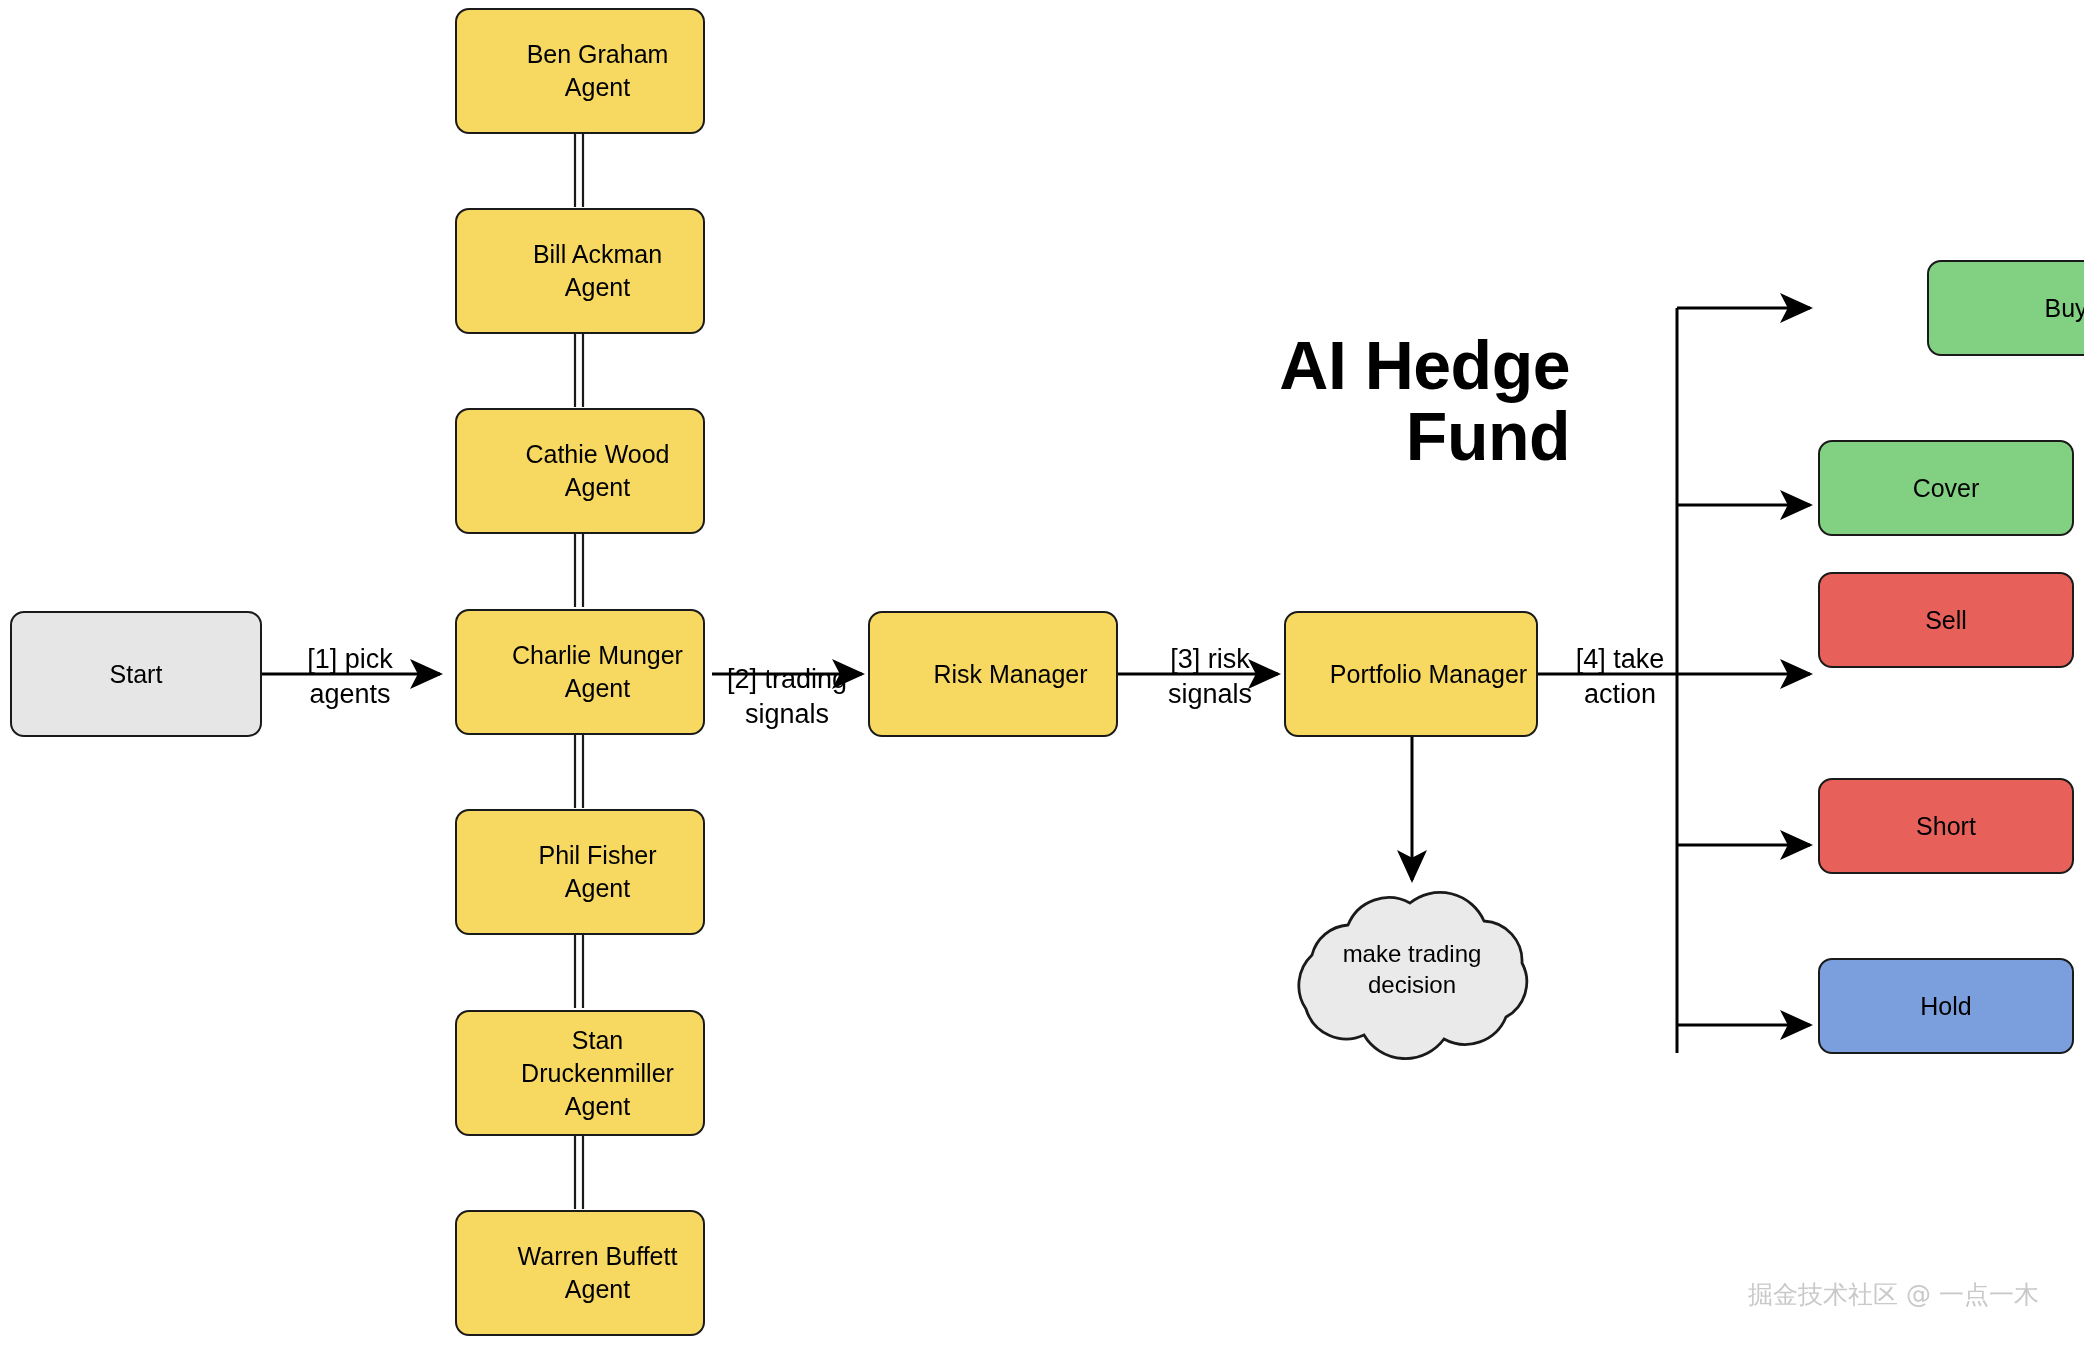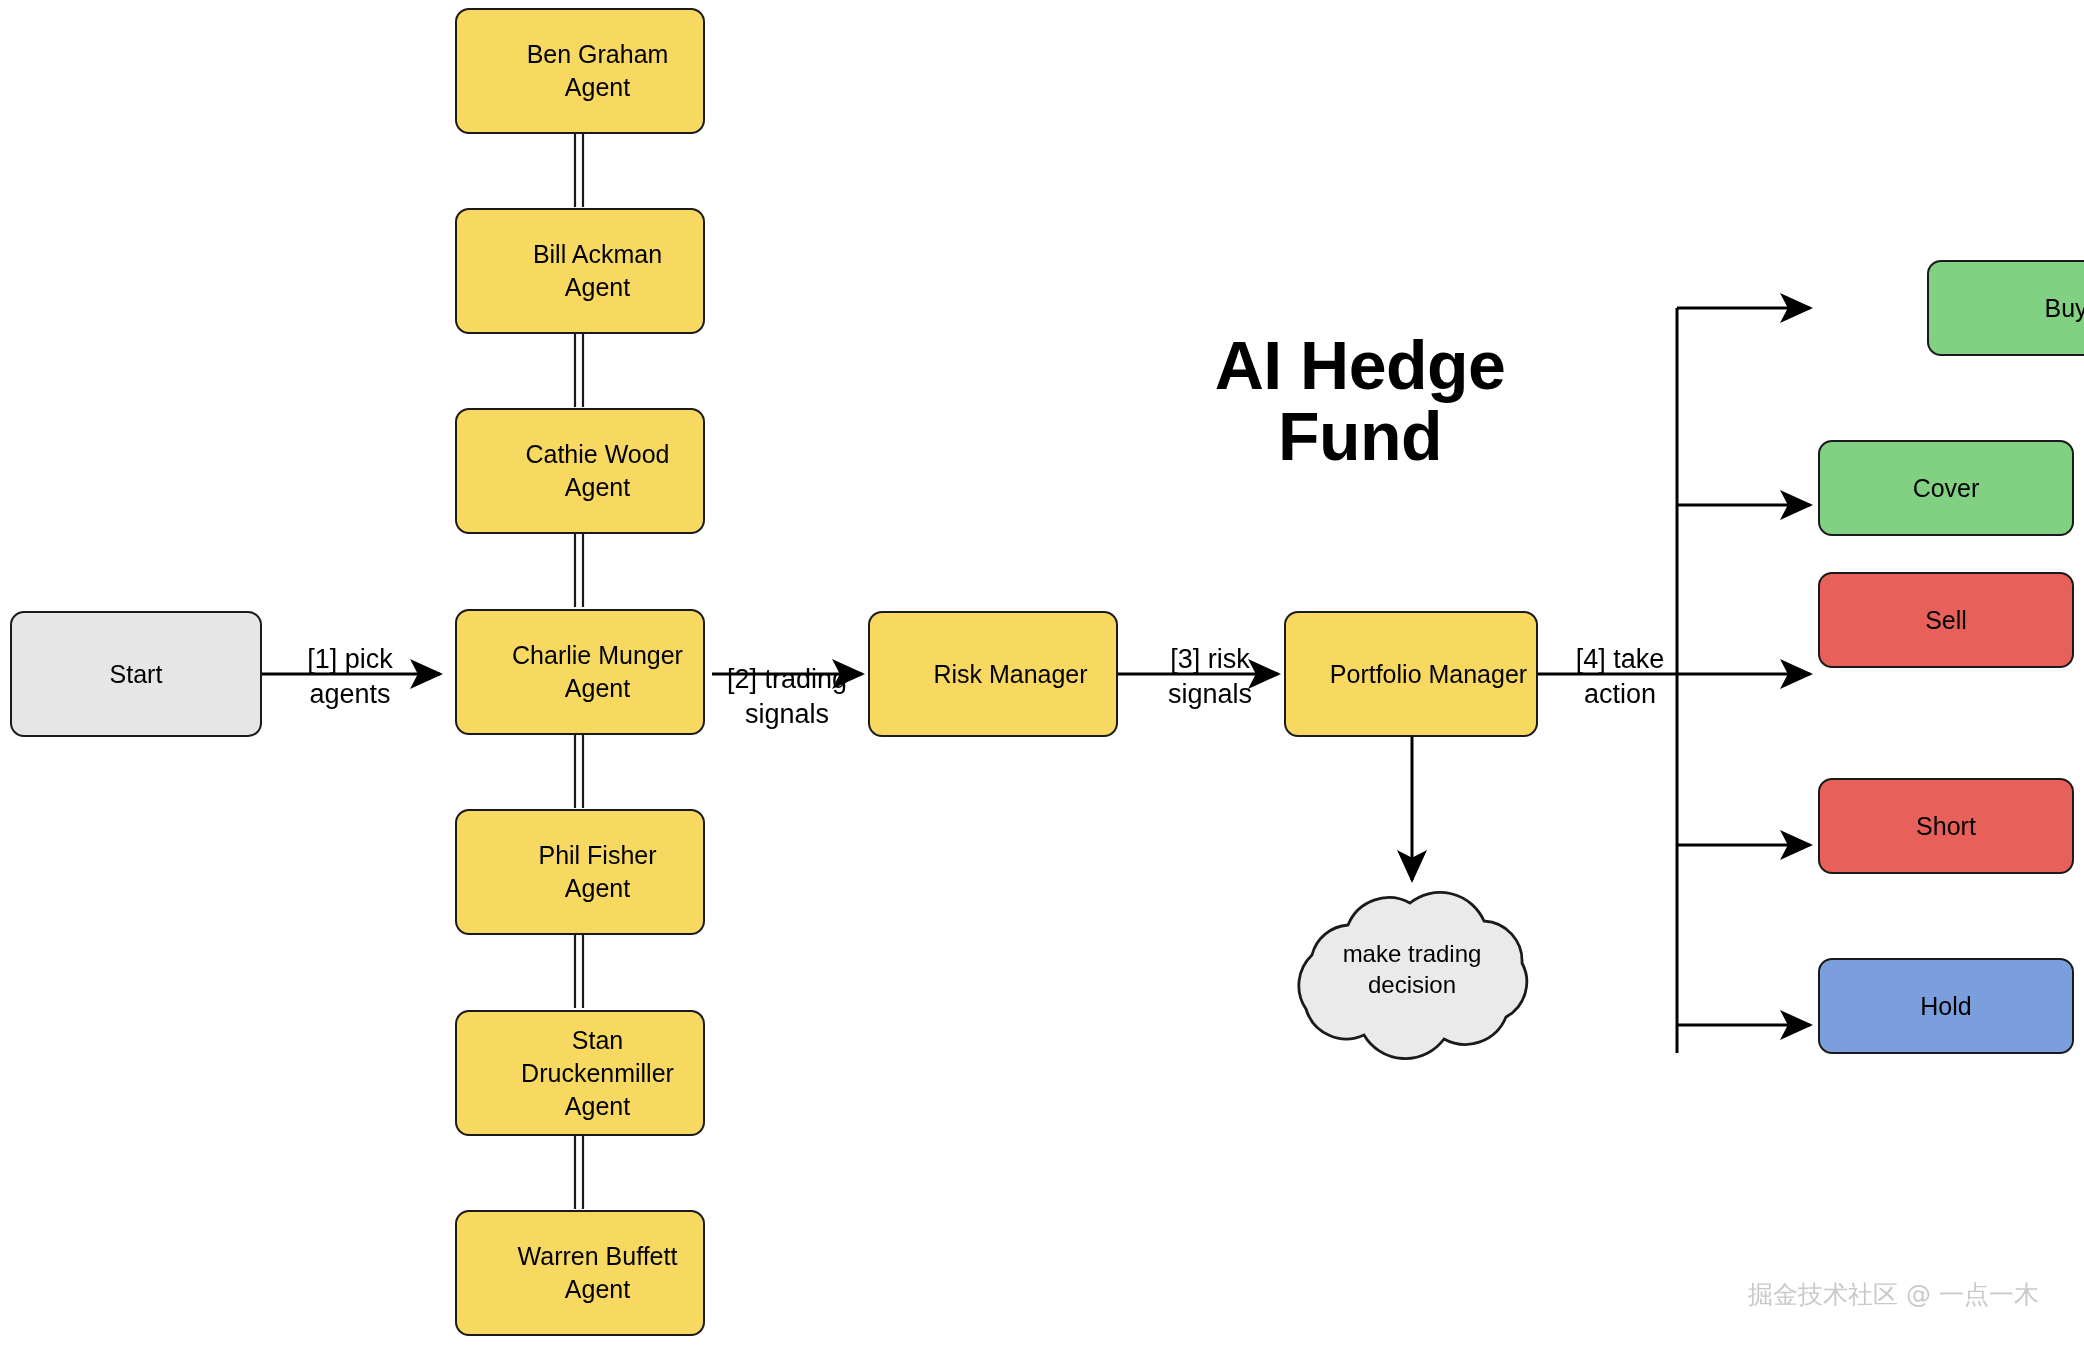--- a/index.html
+++ b/index.html
@@ -184,17 +184,17 @@
 
   <div class="edge-label" style="left:1150px; top:642px; width:120px;">[3] risk
 signals</div>
 
   <div class="edge-label" style="left:1560px; top:642px; width:120px;">[4] take
 action</div>
 
   <div class="cloud-label" style="left:1292px; top:938px;">make trading
 decision</div>
 
-  <div class="title" style="left:1150px; top:330px; width:420px;">AI Hedge Fund</div>
+  <div class="title" style="left:1150px; top:330px; width:420px;text-align:right;">AI Hedge Fund</div>
 
   <div class="watermark" style="left:1748px; top:1278px;">掘金技术社区 @ 一点一木</div>
 
 </div>
 
 </body></html>

